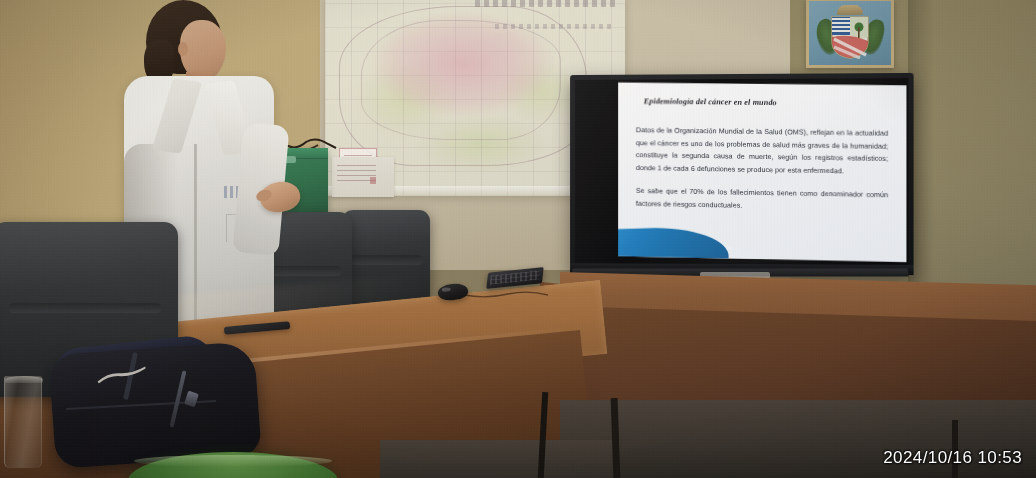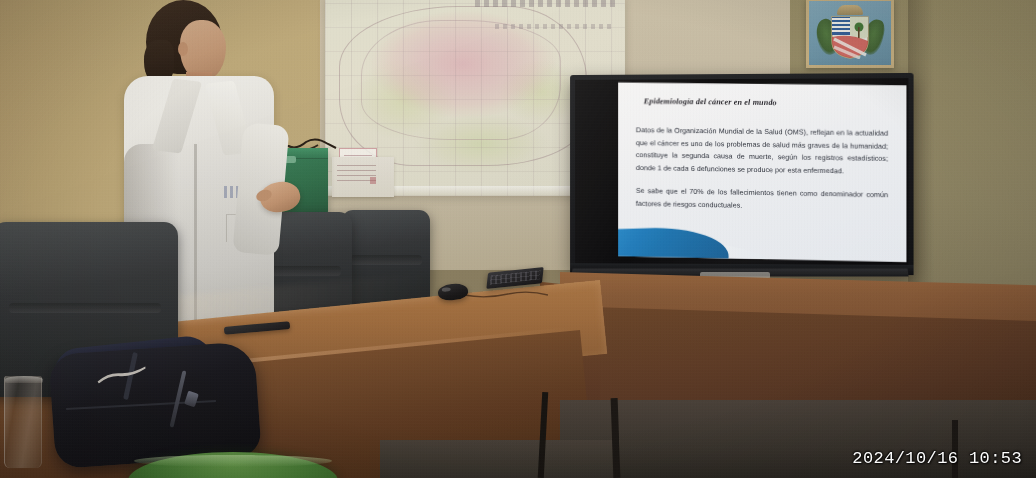--- a/index.html
+++ b/index.html
@@ -678,21 +678,21 @@
     left: 6px; top: 3px;
     right: 6px; height: 12px;
     background: linear-gradient(180deg, rgba(190,225,160,0.55), rgba(190,225,160,0));
     border-radius: 50%;
   }
 
   
   .timestamp {
     position: absolute;
     right: 14px; bottom: 10px;
-    font-family: Liberation Mono, monospace;
+    font-family: Liberation Sans, sans-serif;
     font-size: 17px;
     font-weight: 400;
     color: #ffffff;
     letter-spacing: 0.4px;
     text-shadow:
       1px 1px 2px rgba(0,0,0,0.9),
       -1px 0 2px rgba(0,0,0,0.75),
       0 -1px 2px rgba(0,0,0,0.75);
   }
 

